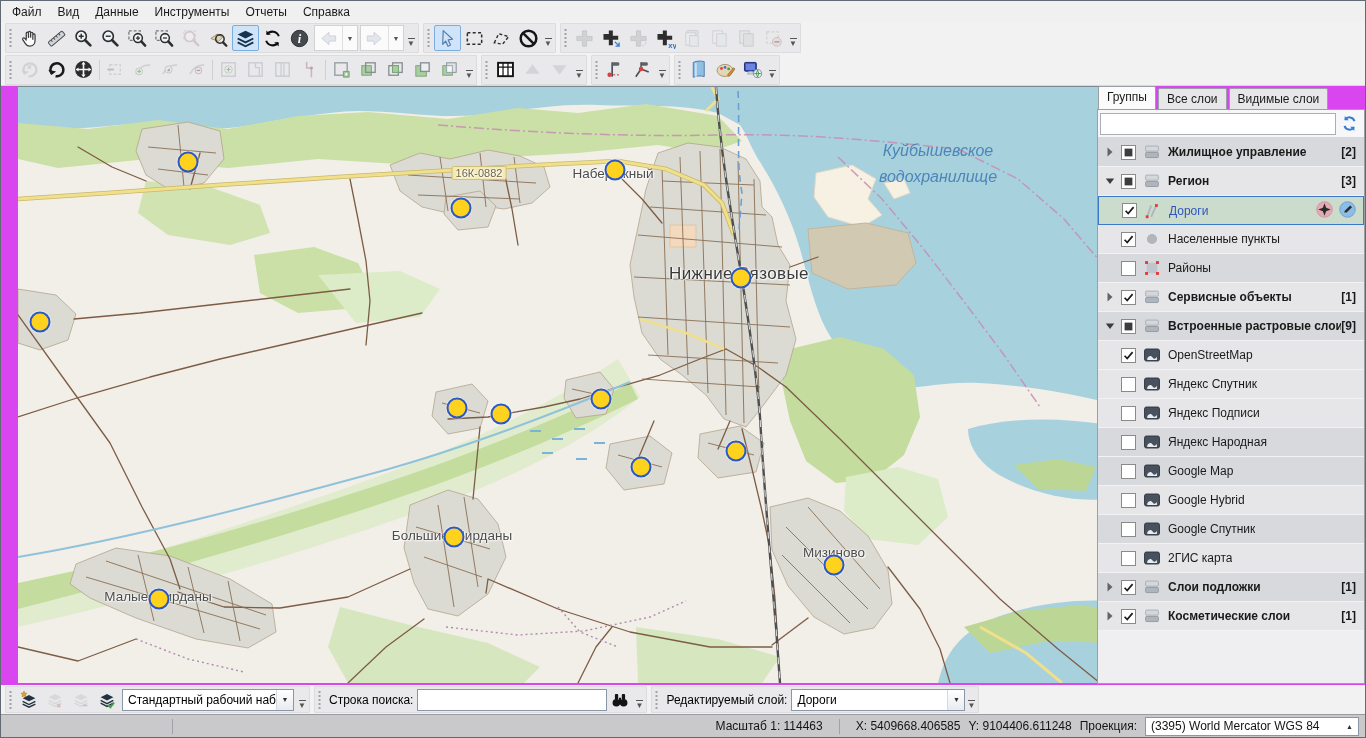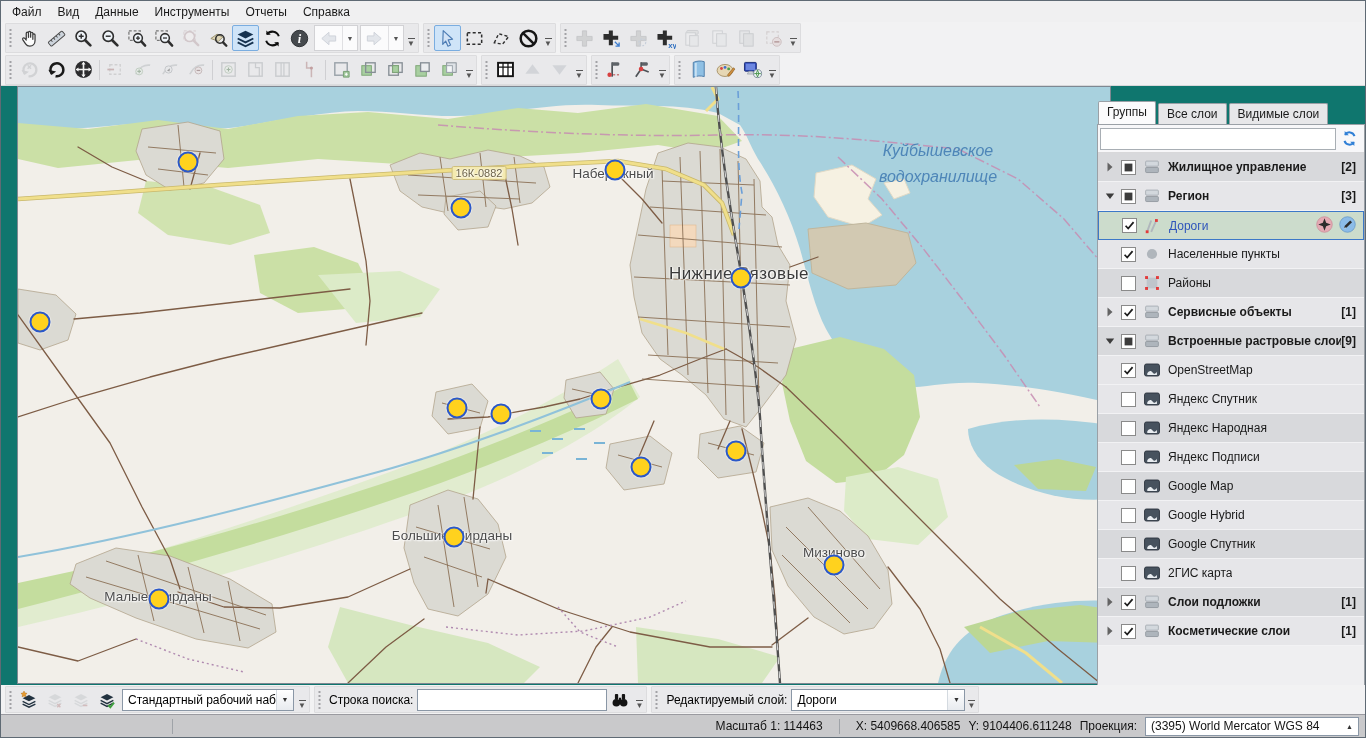--- a/index.html
+++ b/index.html
@@ -1,18 +1,18 @@
 <!DOCTYPE html>
 <html><head>
 <meta charset="utf-8">
 <style>
 *{box-sizing:border-box}
 html,body{margin:0;padding:0}
 body{background:#8d939a;font-family:"Liberation Sans",sans-serif;-webkit-font-smoothing:antialiased}
-#win{position:relative;width:1366px;height:738px;background:#0f766e;border:1px solid #5f6a74;overflow:hidden}
+#win{position:relative;width:1366px;height:738px;background:#d946ef;border:1px solid #5f6a74;overflow:hidden}
 
 
 #menubar{height:21px;display:flex;align-items:center;background:#f0f0f1;font-size:12px;color:#1a1a1a;padding-left:3px}
 .menu-item{padding:2px 8px;cursor:default}
 
 
 #tb1,#tb2{position:absolute;left:0;right:0;height:32px;display:flex;align-items:center;background:#f2f2f3}
 #tb1{top:21px}
 #tb2{top:53px;border-bottom:1px solid #d8d8da}
 .tgroup{display:flex;align-items:center;height:30px;background:#e9e9eb;border:1px solid #dcdcde;border-radius:1px;margin-left:4px;padding:0 1px}
@@ -30,21 +30,21 @@
 #maparea{position:absolute;left:16px;top:85px;width:1094px;height:598px;border:1px solid #7e8892;background:#f2efe9;overflow:hidden}
 #mapsvg{position:absolute;left:0;top:0}
 .marker{position:absolute;width:21px;height:21px;border-radius:50%;background:#ffd21e;border:2.5px solid #2b58c8;transform:translate(-50%,-50%);box-shadow:0 0 0 1px rgba(255,255,255,.3)}
 .maplabel{position:absolute;transform:translate(-50%,-50%);white-space:nowrap;text-shadow:0 0 2px #fff,0 0 2px #fff,1px 1px 2px #fff}
 .maplabel.city{font-size:17px;color:#3a3a3a;letter-spacing:.4px}
 .maplabel.town{font-size:13.5px;color:#4c4c4c}
 .maplabel.water{font-size:16px;font-style:italic;color:#4e86b8;text-align:center;line-height:1.6;text-shadow:none}
 .maplabel.road-ref{font-size:11px;color:#6e6448;background:#f4eaaf;border:1px solid #cfbf7e;border-radius:2px;padding:0 3px}
 
 
-#panel{position:absolute;left:1096px;top:100px;width:268px;height:598px;font-size:12px;color:#1a1a1a}
+#panel{position:absolute;left:1096px;top:85px;width:268px;height:598px;font-size:12px;color:#1a1a1a}
 #tabs{display:flex;height:23px;padding-left:1px;align-items:flex-end}
 .tab{padding:3px 8px;border:1px solid #9aa0a6;border-bottom:none;background:#e7e7e9;margin-right:2px;border-radius:2px 2px 0 0;height:21px;cursor:default}
 .tab.active{background:#fbfbfc;height:23px;position:relative;z-index:2}
 #panelbody{position:absolute;top:23px;left:0;right:0;bottom:0;border:1px solid #9aa0a6;background:#efeff1;display:flex;flex-direction:column}
 #filterrow{height:28px;display:flex;align-items:center;background:#f7f7f9;border-bottom:1px solid #d8d8da;padding:2px}
 #filterrow input{flex:1;height:22px;border:1px solid #a8aeb4;padding:0 5px;font:12px "Liberation Sans",sans-serif;background:#fff}
 #treerefresh{width:26px;height:24px;display:flex;align-items:center;justify-content:center}
 #tree{flex:1;overflow:hidden}
 .trow{height:29px;display:flex;align-items:center;border-bottom:1px solid #f2f2f4;padding-right:4px}
 .trow.odd{background:#d8d9dc}
@@ -799,41 +799,41 @@
             <span class="texp"></span>
             <span class="tcheck"></span>
             <span class="ticon">
               <svg viewBox="0 0 22 22" width="20" height="20">
                 <rect x="2.8" y="4.4" width="16.4" height="13.2" rx="2" fill="#47525e" stroke="#2c343e"></rect>
                 <path d="M5.8 14.6c2.2-3.4 4.4-3.2 5.6-1s3.2 2 5-.8v3.6H5.8z" fill="#e9edf1"></path>
               </svg>
             </span>
             <span class="tlabel">Яндекс Спутник</span>
           </div>
+          <div class="trow even child">
+            <span class="texp"></span>
+            <span class="tcheck"></span>
+            <span class="ticon">
+              <svg viewBox="0 0 22 22" width="20" height="20">
+                <rect x="2.8" y="4.4" width="16.4" height="13.2" rx="2" fill="#47525e" stroke="#2c343e"></rect>
+                <path d="M5.8 14.6c2.2-3.4 4.4-3.2 5.6-1s3.2 2 5-.8v3.6H5.8z" fill="#e9edf1"></path>
+              </svg>
+            </span>
+            <span class="tlabel">Яндекс Подписи</span>
+          </div>
           <div class="trow odd child">
             <span class="texp"></span>
             <span class="tcheck"></span>
             <span class="ticon">
               <svg viewBox="0 0 22 22" width="20" height="20">
                 <rect x="2.8" y="4.4" width="16.4" height="13.2" rx="2" fill="#47525e" stroke="#2c343e"></rect>
                 <path d="M5.8 14.6c2.2-3.4 4.4-3.2 5.6-1s3.2 2 5-.8v3.6H5.8z" fill="#e9edf1"></path>
               </svg>
             </span>
             <span class="tlabel">Яндекс Народная</span>
-          </div>
-          <div class="trow even child">
-            <span class="texp"></span>
-            <span class="tcheck"></span>
-            <span class="ticon">
-              <svg viewBox="0 0 22 22" width="20" height="20">
-                <rect x="2.8" y="4.4" width="16.4" height="13.2" rx="2" fill="#47525e" stroke="#2c343e"></rect>
-                <path d="M5.8 14.6c2.2-3.4 4.4-3.2 5.6-1s3.2 2 5-.8v3.6H5.8z" fill="#e9edf1"></path>
-              </svg>
-            </span>
-            <span class="tlabel">Яндекс Подписи</span>
           </div>
           <div class="trow odd child">
             <span class="texp"></span>
             <span class="tcheck"></span>
             <span class="ticon">
               <svg viewBox="0 0 22 22" width="20" height="20">
                 <rect x="2.8" y="4.4" width="16.4" height="13.2" rx="2" fill="#47525e" stroke="#2c343e"></rect>
                 <path d="M5.8 14.6c2.2-3.4 4.4-3.2 5.6-1s3.2 2 5-.8v3.6H5.8z" fill="#e9edf1"></path>
               </svg>
             </span>

